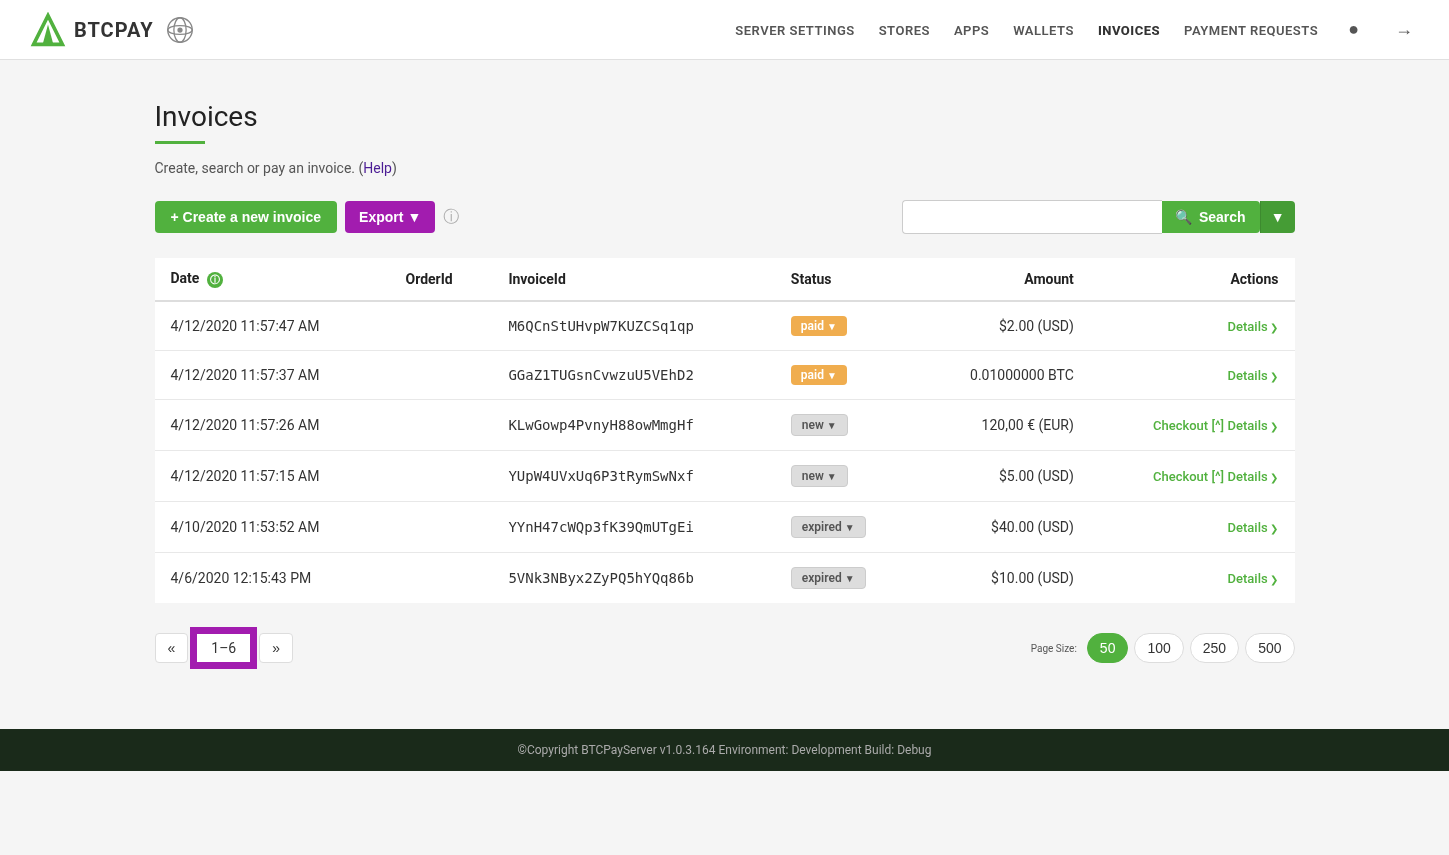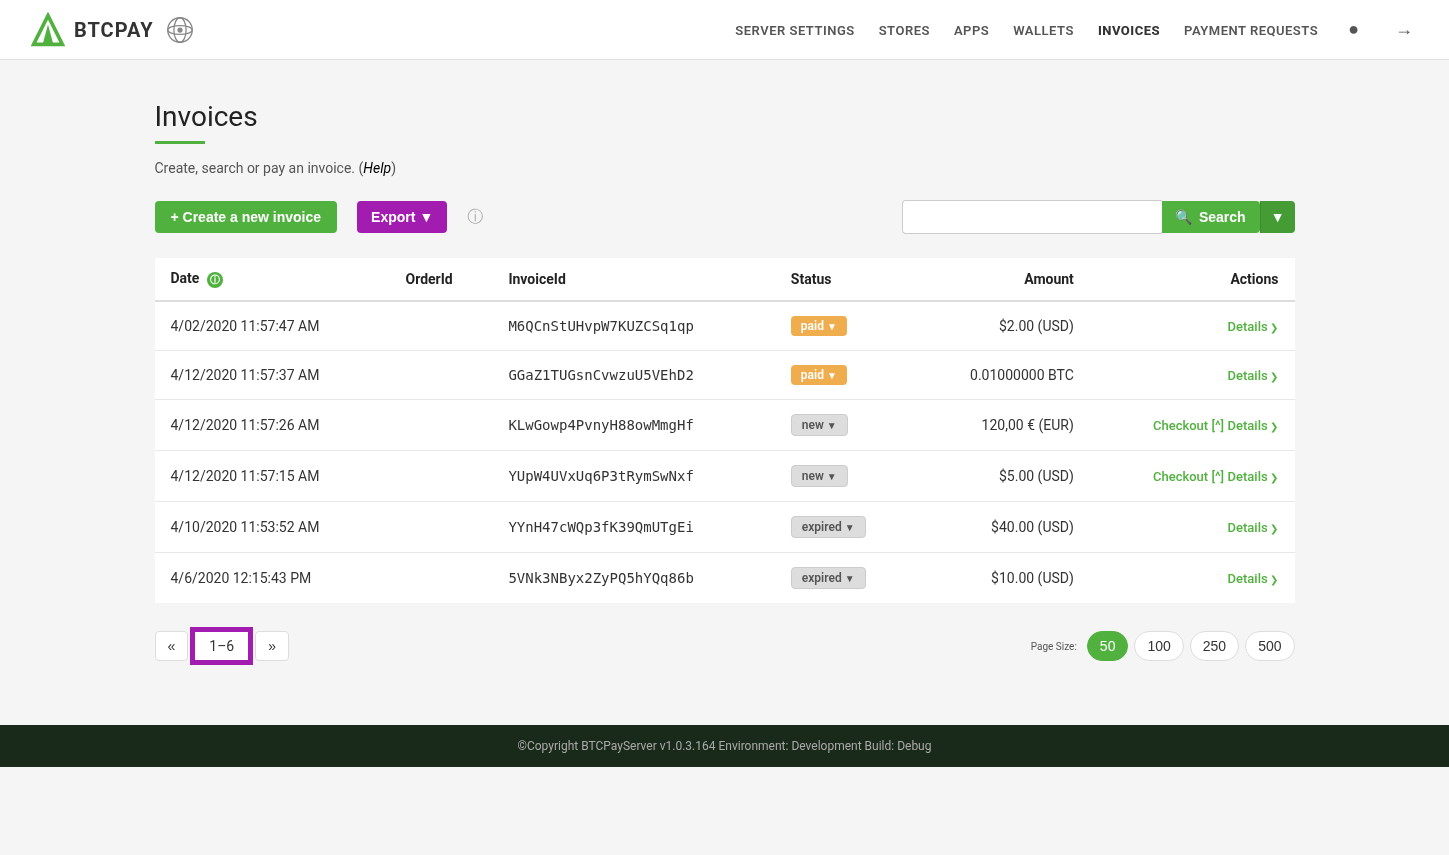--- a/index.html
+++ b/index.html
@@ -78,31 +78,30 @@
       height: 3px;
       background: #51b13e;
       margin-bottom: 16px;
     }
     .page-subtitle {
       color: #555;
       margin-bottom: 24px;
       font-size: 14px;
     }
     .page-subtitle a {
-      color: #000000;
+      color: #4c1d95;
       text-decoration: none;
-      font-style: italic;
     }
 
     
     .toolbar {
       display: flex;
       align-items: center;
       margin-bottom: 24px;
-      gap: 20px;
+      gap: 8px;
     }
     .btn-create {
       background: #51b13e;
       color: #fff;
       border: none;
       padding: 8px 16px;
       border-radius: 4px;
       font-size: 14px;
       font-weight: 600;
       cursor: pointer;
@@ -262,21 +261,21 @@
     .page-btn {
       border: 1px solid #ddd;
       background: #fff;
       color: #333;
       padding: 6px 12px;
       border-radius: 4px;
       cursor: pointer;
       font-size: 14px;
     }
     .page-info {
-      border: 5px solid #a21caf;
+      border: 7px solid #a21caf;
       background: #fff;
       color: #333;
       padding: 6px 14px;
       font-size: 14px;
     }
     .page-size-section {
       margin-left: auto;
       display: flex;
       align-items: center;
       gap: 6px;
@@ -380,21 +379,21 @@
         </th>
         <th>OrderId</th>
         <th>InvoiceId</th>
         <th>Status</th>
         <th class="right">Amount</th>
         <th class="right">Actions</th>
       </tr>
     </thead>
     <tbody id="invoice-tbody">
     <tr>
-          <td class="date-cell">4/02/2020 11:57:47 AM</td>
+          <td class="date-cell">4/12/2020 11:57:47 AM</td>
           <td></td>
           <td class="invoice-id">M6QCnStUHvpW7KUZCSq1qp</td>
           <td><span class="badge badge-dropdown badge-paid">paid <span class="badge-caret">▼</span></span></td>
           <td class="amount-cell">$2.00 (USD)</td>
           <td class="actions-cell"><a href="#" class="action-link">Details</a><span class="chevron-down" style="font-size: 10px;"> ❯</span></td>
         </tr>
         <tr>
           <td class="date-cell">4/12/2020 11:57:37 AM</td>
           <td></td>
           <td class="invoice-id">GGaZ1TUGsnCvwzuU5VEhD2</td>

